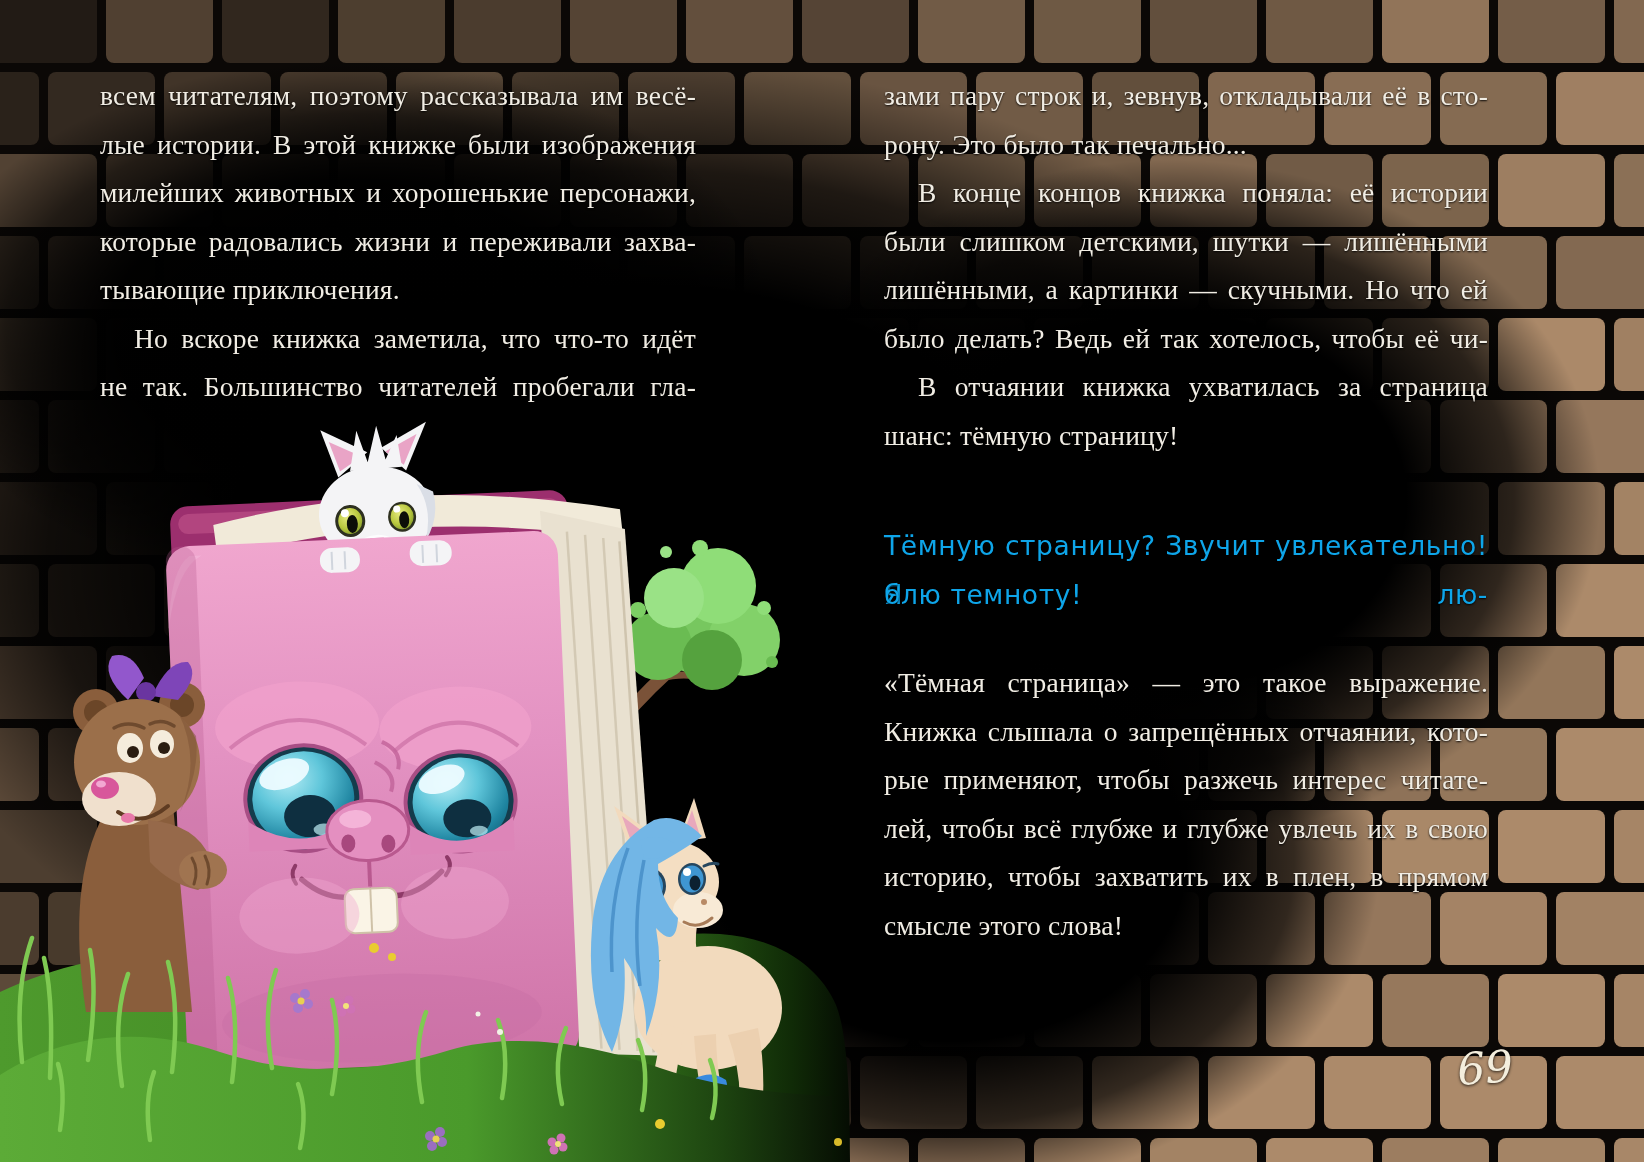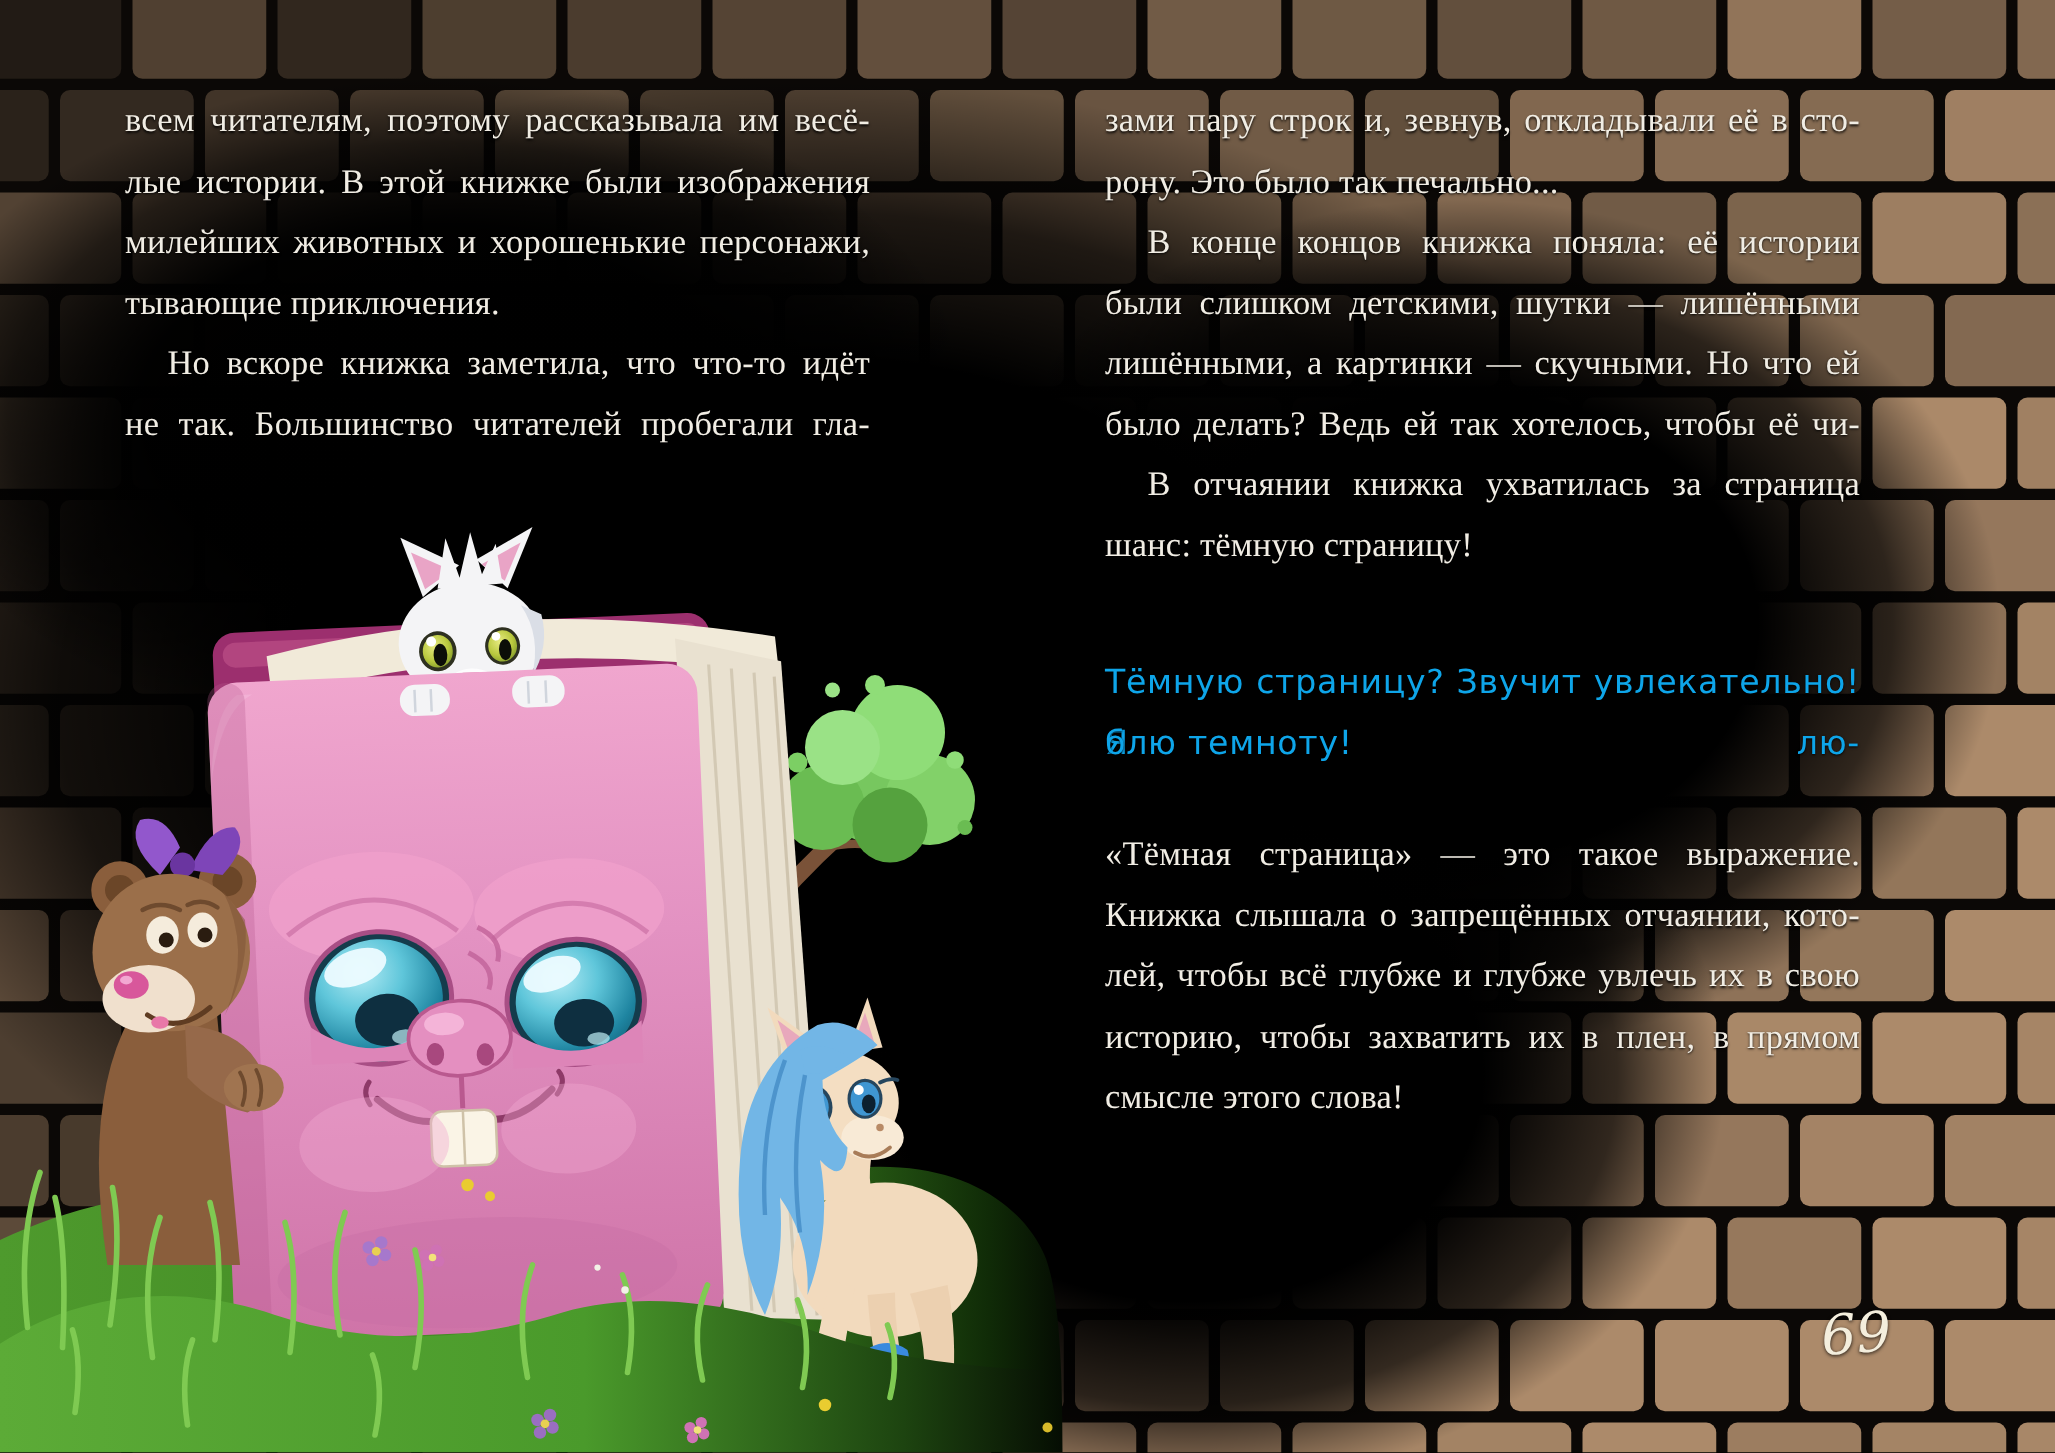--- a/index.html
+++ b/index.html
@@ -562,37 +562,39 @@
         <circle cx="838" cy="1142" r="4" fill="#d8bb2a"></circle>
       </g>
     </g>
   </g>
 </svg>
 
   <div class="text-col" id="left-col">
     <div class="ln j">всем читателям, поэтому рассказывала им весё-</div>
     <div class="ln j">лые истории. В этой книжке были изображения</div>
     <div class="ln j">милейших животных и хорошенькие персонажи,</div>
+    <div class="ln j">которые радовались жизни и переживали захва-</div>
     <div class="ln">тывающие приключения.</div>
     <div class="ln j ind">Но вскоре книжка заметила, что что-то идёт</div>
     <div class="ln j">не так. Большинство читателей пробегали гла-</div>
   </div>
 
   <div class="text-col" id="right-col">
     <div class="ln j">зами пару строк и, зевнув, откладывали её в сто-</div>
     <div class="ln">рону. Это было так печально...</div>
     <div class="ln j ind">В конце концов книжка поняла: её истории</div>
     <div class="ln j">были слишком детскими, шутки — лишёнными</div>
     <div class="ln j">лишёнными, а картинки — скучными. Но что ей</div>
     <div class="ln j">было делать? Ведь ей так хотелось, чтобы её чи-</div>
     <div class="ln j ind">В отчаянии книжка ухватилась за страница</div>
     <div class="ln">шанс: тёмную страницу!</div>
     <div class="ln j hand gap-lg">Тёмную страницу? Звучит увлекательно! Я лю-</div>
     <div class="ln hand">блю темноту!</div>
     <div class="ln j gap-md">«Тёмная страница» — это такое выражение.</div>
     <div class="ln j">Книжка слышала о запрещённых отчаянии, кото-</div>
+    <div class="ln j">рые применяют, чтобы разжечь интерес читате-</div>
     <div class="ln j">лей, чтобы всё глубже и глубже увлечь их в свою</div>
     <div class="ln j">историю, чтобы захватить их в плен, в прямом</div>
     <div class="ln">смысле этого слова!</div>
   </div>
 
   <div id="page-num">69</div>
 </div>
 
 </body></html>

